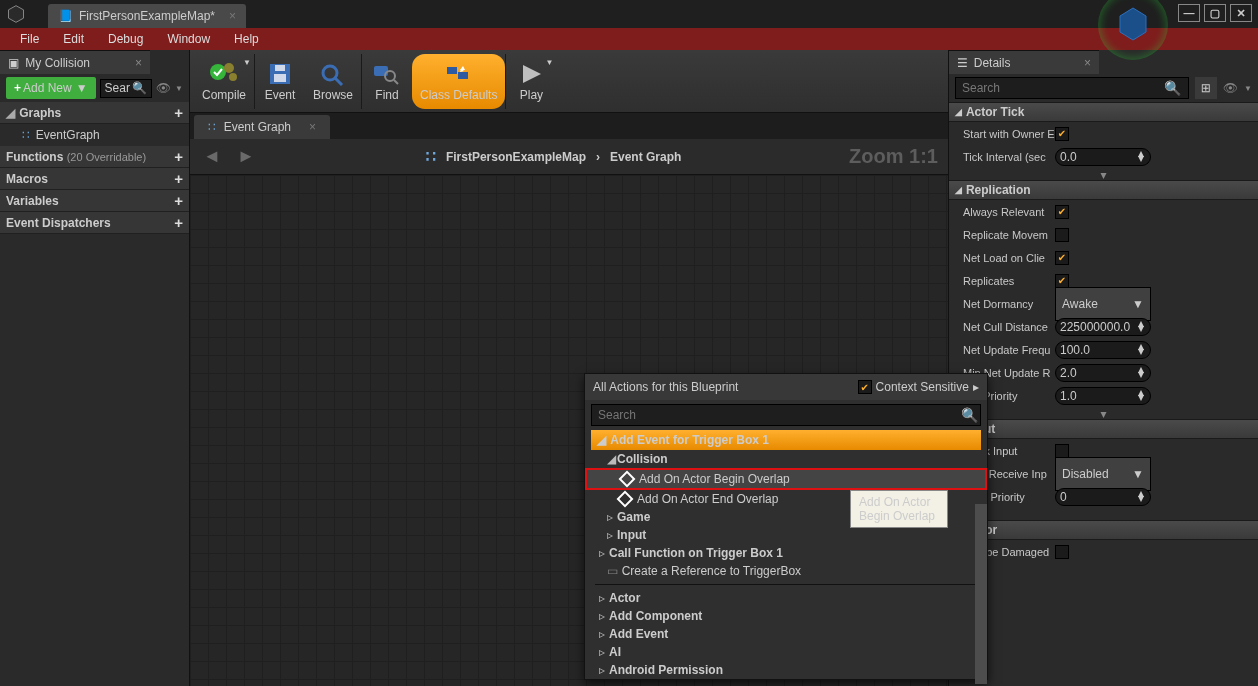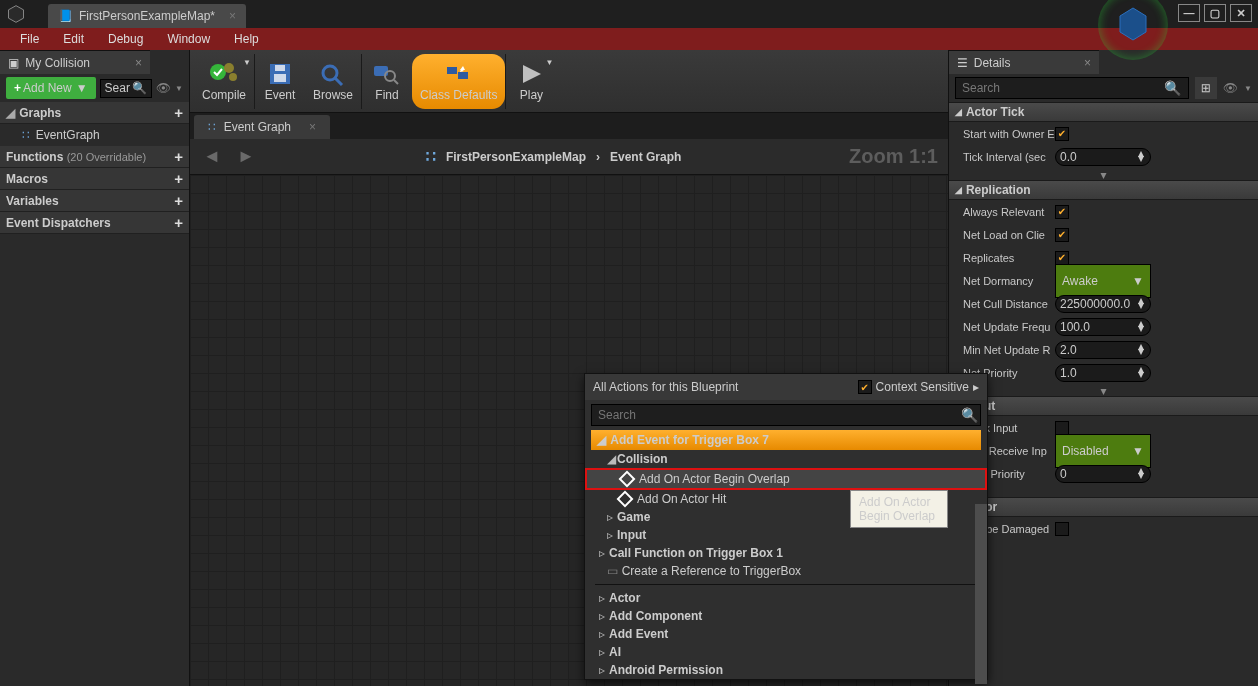--- a/index.html
+++ b/index.html
@@ -67,21 +67,21 @@
   .detsearch .mag{margin-left:auto;font-size:14px}
   .gridbtn{width:22px;height:22px;background:#3a3a3a;display:flex;align-items:center;justify-content:center}
   .sec{background:linear-gradient(#4a4a4a,#3a3a3a);height:20px;display:flex;align-items:center;padding:0 6px;font-weight:bold;color:#eee;border-top:1px solid #1a1a1a;border-bottom:1px solid #1a1a1a}
   .sec .tri{margin-right:4px;font-size:9px}
   .prop{display:flex;align-items:center;height:23px;padding:0 4px 0 14px}
   .prop .lab{flex:0 0 92px;color:#c8c8c8;white-space:nowrap;overflow:hidden;font-size:11px}
   .prop .val{flex:1}
   .chk{width:14px;height:14px;background:#1b1b1b;border:1px solid #000;display:flex;align-items:center;justify-content:center;color:#ffb02e;font-size:10px}
   .numf{background:#1b1b1b;border:1px solid #000;height:18px;width:96px;display:flex;align-items:center;padding:0 4px;color:#ddd;font-size:11px;border-radius:9px;position:relative}
   .numf .dr{position:absolute;right:6px;top:2px;display:flex;flex-direction:column;line-height:5px;font-size:7px;color:#888}
-  .combo{background:#4d7c0f;border:1px solid #000;height:34px;width:96px;display:flex;align-items:center;padding:0 6px;color:#ddd;font-size:11px;justify-content:space-between}
+  .combo{background:#404040;border:1px solid #000;height:34px;width:96px;display:flex;align-items:center;padding:0 6px;color:#ddd;font-size:11px;justify-content:space-between}
   .expander{display:flex;justify-content:center;color:#888;height:12px}
   svg{overflow:visible}
 </style>
 </head>
 <body>
 
 <div class="titlebar">
   <div class="ue-logo">
     <svg viewBox="0 0 24 24">
         <path d="M12 2 3 7v10l9 5 9-5V7z" stroke="#999" fill="#2a2a2a"></path>
@@ -253,34 +253,34 @@
             <span>Context Sensitive</span>
             <span>▸</span>
           </span>
         </div>
         <div class="ctx-s">
           <input placeholder="Search" style="">
           <span class="mag">🔍</span>
         </div>
         <div class="orange">
           <span class="tri">◢</span>
-          <span>Add Event for Trigger Box 7</span>
+          <span>Add Event for Trigger Box 1</span>
         </div>
         <div style="position:relative">
           <div class="node in1">
               <span class="exp">◢</span>
               <b>Collision</b>
             </div>
           <div class="node in2 highl">
               <span class="evDi"></span>
               <span>Add On Actor Begin Overlap</span>
             </div>
           <div class="node in2">
               <span class="evDi"></span>
-              <span>Add On Actor Hit</span>
+              <span>Add On Actor End Overlap</span>
             </div>
           <div class="node in1">
               <span class="exp">▹</span>
               <b>Game</b>
             </div>
           <div class="node in1">
               <span class="exp">▹</span>
               <b>Input</b>
             </div>
           <div class="node">
@@ -364,20 +364,26 @@
         <span class="tri">◢</span>
         <span>Replication</span>
       </div>
     <div class="prop">
         <span class="lab">Always Relevant</span>
         <span class="val">
           <span class="chk">✔</span>
         </span>
       </div>
     <div class="prop">
+        <span class="lab">Replicate Movem</span>
+        <span class="val">
+          <span class="chk"></span>
+        </span>
+      </div>
+    <div class="prop">
         <span class="lab">Net Load on Clie</span>
         <span class="val">
           <span class="chk">✔</span>
         </span>
       </div>
     <div class="prop">
         <span class="lab">Replicates</span>
         <span class="val">
           <span class="chk">✔</span>
         </span>

